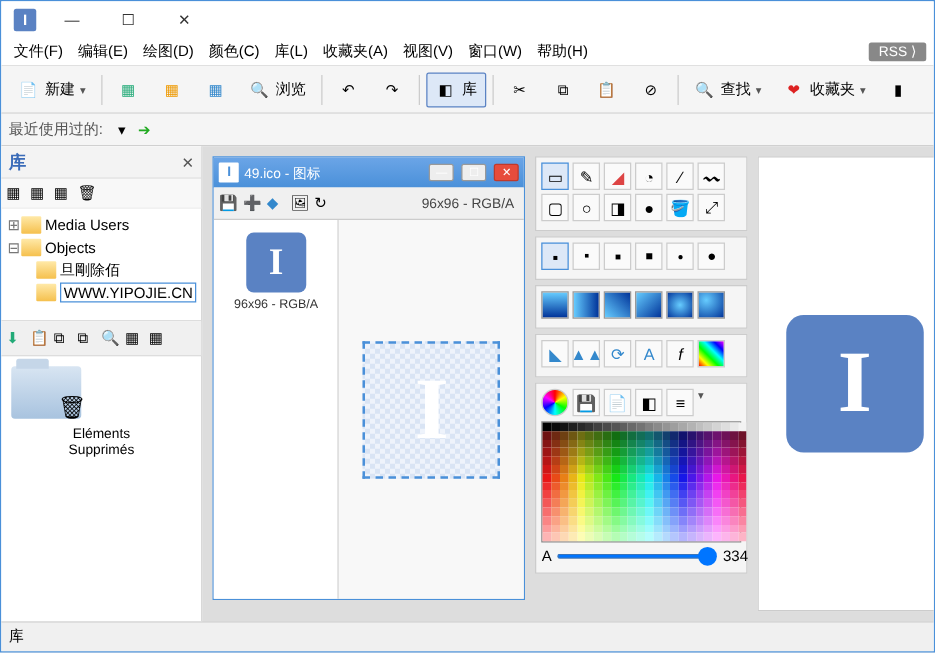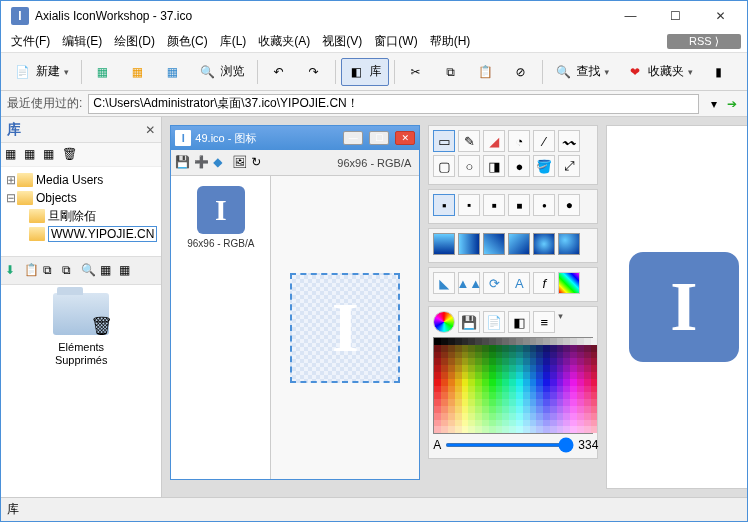--- a/index.html
+++ b/index.html
@@ -3,21 +3,21 @@
 <meta charset="utf-8">
 <style>
 * { margin: 0; padding: 0; box-sizing: border-box; font-family: "Microsoft YaHei", "Segoe UI", sans-serif; font-size: 12px; }
 body { background: #fff; width: 748px; height: 522px; overflow: hidden; border: 1px solid #4a90d9; }
 .titlebar { height: 30px; background: #fff; display: flex; align-items: center; padding: 0 4px; }
 .titlebar .app-icon { width: 18px; height: 18px; background: #5a82c3; display: flex; align-items: center; justify-content: center; color: #fff; font-weight: bold; margin: 0 6px; border-radius: 2px; }
 .titlebar .title-text { flex: 1; color: #000; font-size: 12px; }
 .titlebar .win-btn { width: 45px; height: 30px; display: flex; align-items: center; justify-content: center; color: #333; cursor: pointer; }
 .menubar { height: 22px; background: #fff; display: flex; align-items: center; padding: 0 6px; gap: 4px; border-bottom: 1px solid #e0e0e0; }
 .menubar .menu-item { padding: 1px 4px; cursor: pointer; }
-.menubar .rss { margin-left: auto; background: #888; color: #fff; padding: 1px 22px; border-radius: 2px; font-size: 11px; }
+.menubar .rss { margin-left: auto; background: #888; color: #fff; padding: 1px 8px; border-radius: 2px; font-size: 11px; }
 .toolbar { height: 38px; background: #f5f5f5; display: flex; align-items: center; padding: 0 6px; gap: 3px; border-bottom: 1px solid #d0d0d0; }
 .tb-btn { height: 28px; padding: 0 6px; display: flex; align-items: center; gap: 4px; border: 1px solid transparent; cursor: pointer; border-radius: 2px; }
 .tb-sep { width: 1px; height: 24px; background: #ccc; margin: 0 2px; }
 .tb-icon { width: 18px; height: 18px; display: inline-flex; align-items: center; justify-content: center; }
 .tb-btn.active { border: 1px solid #5a82c3; background: #dde8f7; }
 .dropdown-arrow { font-size: 9px; color: #555; }
 .pathbar { height: 26px; background: #f5f5f5; display: flex; align-items: center; padding: 0 6px; border-bottom: 1px solid #d0d0d0; }
 .pathbar .lbl { color: #555; margin-right: 6px; }
 .pathbar input { flex: 1; height: 20px; border: 1px solid #bbb; padding: 0 4px; background: #fff; margin-right: 6px; }
 .pathbar .nav-btn { width: 18px; height: 18px; display: flex; align-items: center; justify-content: center; cursor: pointer; }
@@ -27,21 +27,21 @@
 .panel-header .title { flex: 1; color: #3a6bb8; font-weight: bold; font-size: 14px; }
 .panel-header .close-x { cursor: pointer; color: #555; }
 .lib-toolbar { height: 24px; display: flex; align-items: center; padding: 0 4px; gap: 3px; background: #f8f8f8; border-bottom: 1px solid #eee; }
 .tree { padding: 4px; flex: 0 0 90px; overflow: auto; border-bottom: 1px solid #ddd; }
 .tree-row { display: flex; align-items: center; height: 18px; font-size: 11px; }
 .tree-twist { width: 12px; text-align: center; color: #777; }
 .tree-icon { width: 16px; height: 14px; margin-right: 3px; }
 .folder-yellow { background: linear-gradient(#ffe9a8,#f5c04d); border-radius: 1px; }
 .folder-sel { background: #fff; border: 1px solid #4a90d9; padding: 0 2px; position: relative; }
 .lib-mid-tb { height: 28px; display: flex; align-items: center; padding: 0 4px; gap: 3px; background: #f0f0f0; border-bottom: 1px solid #ddd; flex-wrap: wrap; }
-.lib-view { flex: 1; padding: 8px; display: flex; flex-direction: column; align-items: center; }
+.lib-view { flex: 1; padding: 8px; display: flex; flex-direction: column; }
 .lib-view .folder-big { width: 56px; height: 42px; background: linear-gradient(#d8e5f2,#a8c3df); border-radius: 3px; margin-bottom: 6px; position: relative; }
 .lib-view .folder-big::before { content:""; position:absolute; top:-6px; left:4px; width:26px; height:8px; background:#c5d6e8; border-radius:2px 2px 0 0;}
 .lib-view .folder-big.trash::after { content:"🗑"; position:absolute; right:-4px; bottom:-2px; font-size:18px;}
 .lib-caption { text-align: center; font-size: 11px; line-height: 13px; }
 .workspace { flex: 1; background: #ddd; padding: 8px; display: flex; gap: 8px; position: relative; }
 .doc-window { width: 250px; height: 355px; background: #f5f5f5; border: 1px solid #4a90d9; display: flex; flex-direction: column; }
 .doc-title { height: 24px; background: linear-gradient(#6ba5e7,#4a90d9); color: #fff; display: flex; align-items: center; padding: 0 4px; gap: 4px; }
 .doc-title .t-icon { width:16px; height:16px; background:#fff; color:#4a90d9; font-weight:bold; display:flex;align-items:center;justify-content:center;font-size:11px;border-radius:1px;}
 .doc-title .t-text { flex:1; font-size:11px;}
 .doc-btn { width:20px;height:14px;background:#eee;border:1px solid #999;margin-left:2px;display:flex;align-items:center;justify-content:center;font-size:9px;cursor:pointer;border-radius:2px;}
@@ -70,21 +70,20 @@
 .i-shape { font-family: Georgia, serif; font-weight:bold; color:#fff; }
 .statusbar { height:24px;background:#f0f0f0;border-top:1px solid #ccc;display:flex;align-items:center;padding:0 6px;font-size:11px;}
 .statusbar .stat-cell { padding:0 10px; border-left:1px solid #ccc; }
 .small-icon { width:16px;height:16px;display:inline-block;}
 </style>
 </head>
 <body>
 
 <div class="titlebar">
   <div class="app-icon">I</div>
-  <div class="title-text">Axialis IconWorkshop - 37.ico</div>
   <div class="win-btn">—</div>
   <div class="win-btn">☐</div>
   <div class="win-btn">✕</div>
 </div>
 
 <div class="menubar">
   <span class="menu-item">文件(F)</span>
   <span class="menu-item">编辑(E)</span>
   <span class="menu-item">绘图(D)</span>
   <span class="menu-item">颜色(C)</span>
@@ -152,21 +151,20 @@
     <span>收藏夹</span>
     <span class="dropdown-arrow">▾</span>
   </div>
   <div class="tb-btn">
       <span class="tb-icon">▮</span>
     </div>
 </div>
 
 <div class="pathbar">
   <span class="lbl">最近使用过的:</span>
-  <input type="text" value="C:\Users\Administrator\桌面\37.ico\YIPOJIE.CN！" style="">
   <span class="nav-btn">▾</span>
   <span class="nav-btn" style="color:#2a2;">➔</span>
 </div>
 
 <div class="main-area">
 
   <div class="lib-panel">
     <div class="panel-header">
       <span class="title">库</span>
       <span class="close-x">✕</span>

